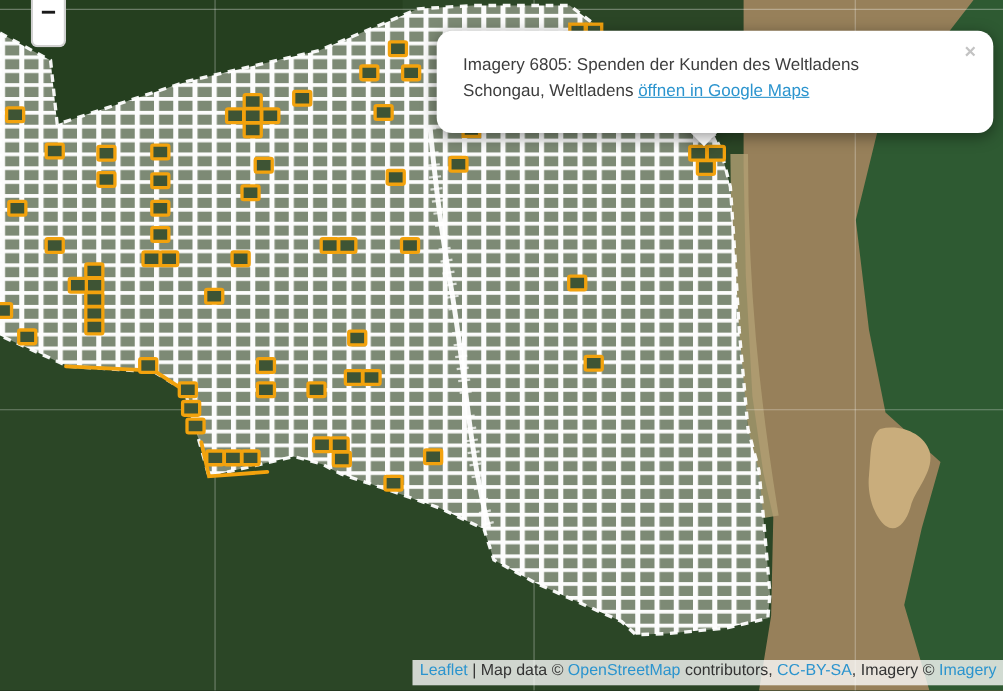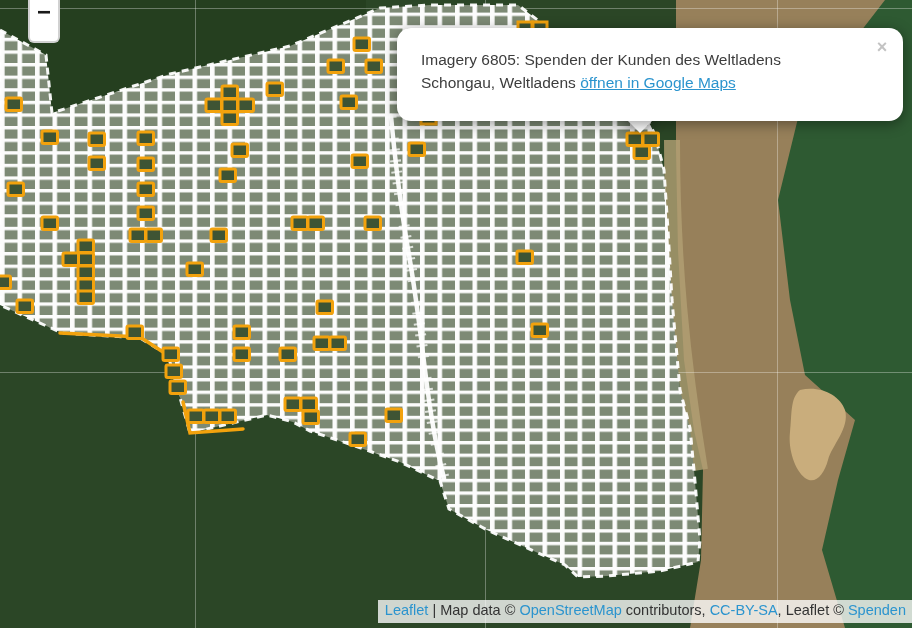--- a/index.html
+++ b/index.html
@@ -136,14 +136,14 @@
       <span>Imagery 6805: Spenden der Kunden des Weltladens</span>
       <span>Schongau, Weltladens </span><a class="maps-link">öffnen in Google Maps</a>
     </div>
     <a class="popup-close">×</a>
   </div>
 
   <div class="zoom-ctl">
     <a class="zoom-out">−</a>
   </div>
 
-  <div class="attribution"><a>Leaflet</a><span> | </span><span>Map data © </span><a>OpenStreetMap</a><span> contributors, </span><a>CC-BY-SA</a><span>, Leaflet © </span><a>Spenden</a></div>
+  <div class="attribution"><a>Leaflet</a><span> | </span><span>Map data © </span><a>OpenStreetMap</a><span> contributors, </span><a>CC-BY-SA</a><span>, Imagery © </span><a>Imagery</a></div>
 </div>
 
 </body></html>

